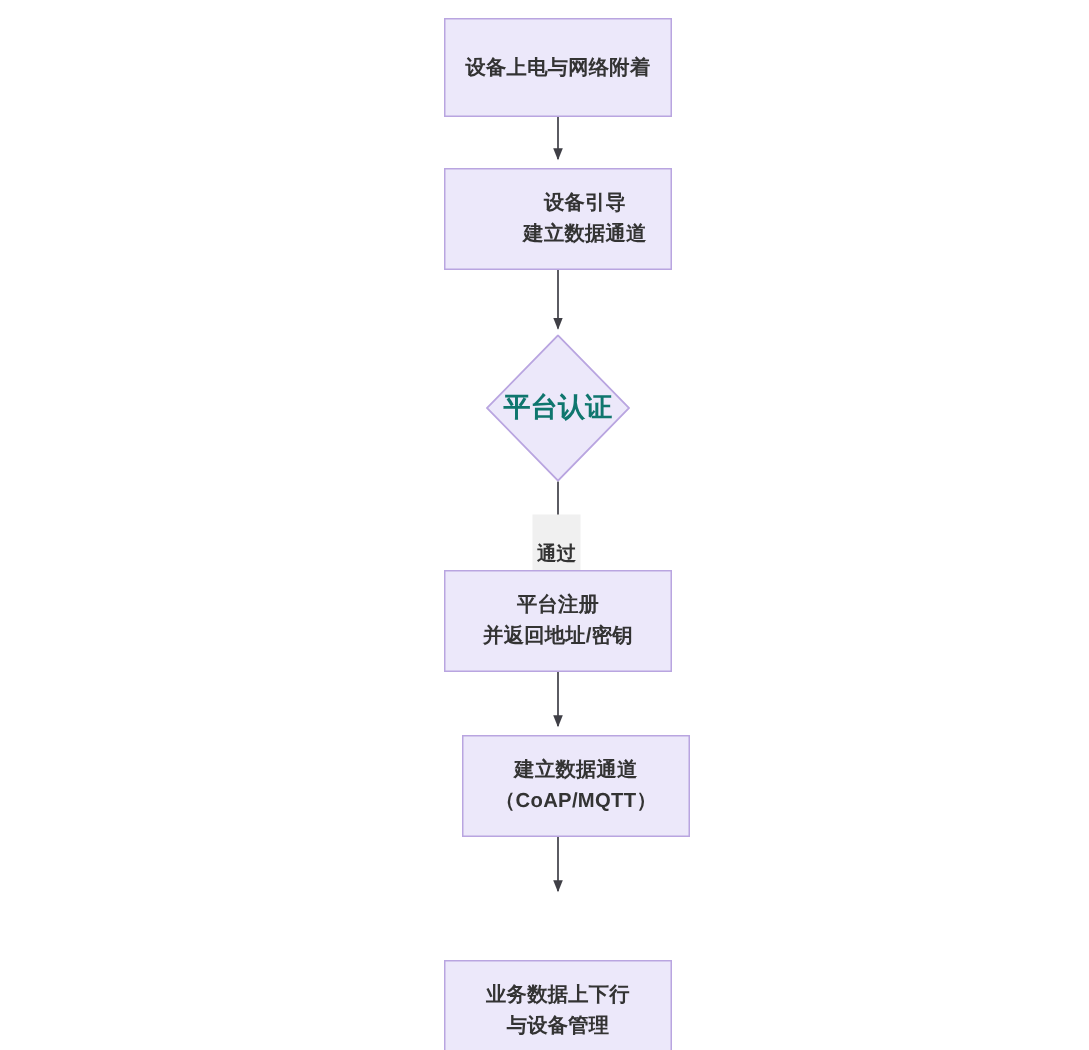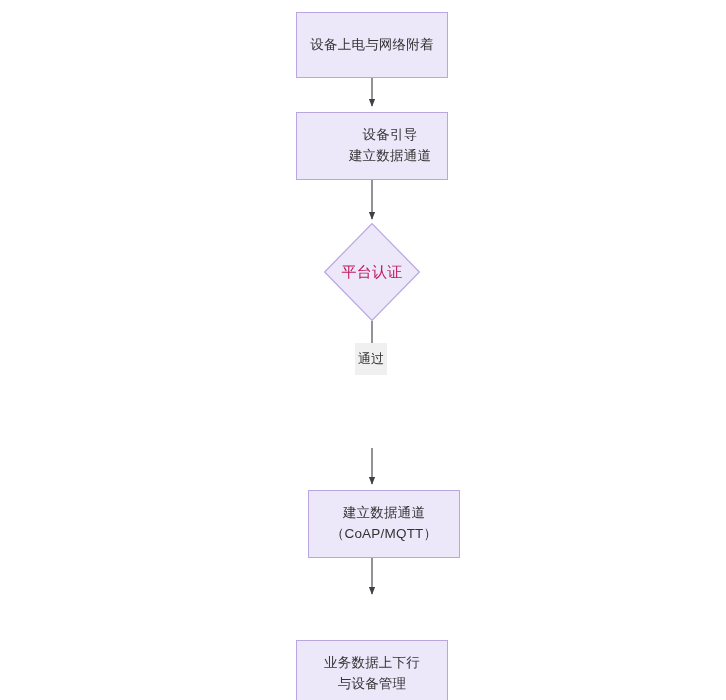--- a/index.html
+++ b/index.html
@@ -13,20 +13,21 @@
     height: 700px;
     overflow: hidden;
     font-family: "Liberation Sans", "DejaVu Sans", sans-serif;
     color: #333333;
   }
   #flow-canvas {
     position: relative;
     width: 726px;
     height: 700px;
     background: #ffffff;
+    font-weight: bold;
   }
 
   
   .node {
     position: absolute;
     box-sizing: border-box;
     background: #ece8fa;
     border: 1px solid #b9a5e0;
     display: flex;
     flex-direction: column;
@@ -60,23 +61,23 @@
   .diamond-shape {
     position: absolute;
     inset: 0;
   }
   .diamond-label {
     position: absolute;
     inset: 0;
     display: flex;
     align-items: center;
     justify-content: center;
-    font-size: 15px;
+    font-size: 18px;
     line-height: 1.55;
-    color: #be185d;
+    color: #0f766e;
     text-align: left;
     letter-spacing: 0.2px;
     white-space: nowrap;
   }
 
   
   .edge {
     position: absolute;
     left: 0;
     top: 0;
@@ -85,21 +86,21 @@
     pointer-events: none;
   }
 
   
   .edge-label {
     position: absolute;
     background: #f0f0f0;
     color: #333333;
     font-size: 13px;
     line-height: 1.4;
-    padding: 7px 3px;
+    padding: 17px 3px;
     white-space: nowrap;
   }
 </style>
 </head>
 <body>
 
 <div id="flow-canvas">
 
   <svg class="edge" viewBox="0 0 726 700" width="726" height="700" aria-hidden="true">
     <defs>
@@ -140,20 +141,24 @@
 
   <div class="node-diamond-wrap">
     <svg class="diamond-shape" viewBox="0 0 96 98" width="96" height="98" preserveAspectRatio="none" aria-hidden="true">
       <polygon points="48,0.6 95.4,49 48,97.4 0.6,49" fill="#ece8fa" stroke="#b9a5e0" stroke-width="1.2"></polygon>
     </svg>
     <div class="diamond-label">平台认证</div>
   </div>
 
   <div class="edge-label" style="left:355px; top:343px;">通过</div>
 
+  <div class="node node-rect" style="top:380px; height:68px;">
+    <span class="line">平台注册</span>
+    <span class="line">并返回地址/密钥</span>
+  </div>
 
   <div class="node node-rect" style="top:490px; height:68px;margin-left:12px;">
     <span class="line">建立数据通道</span>
     <span class="line">（CoAP/MQTT）</span>
   </div>
 
   <div class="node node-rect" style="top:600px; height:68px;margin-top:40px;">
     <span class="line">业务数据上下行</span>
     <span class="line">与设备管理</span>
   </div>

